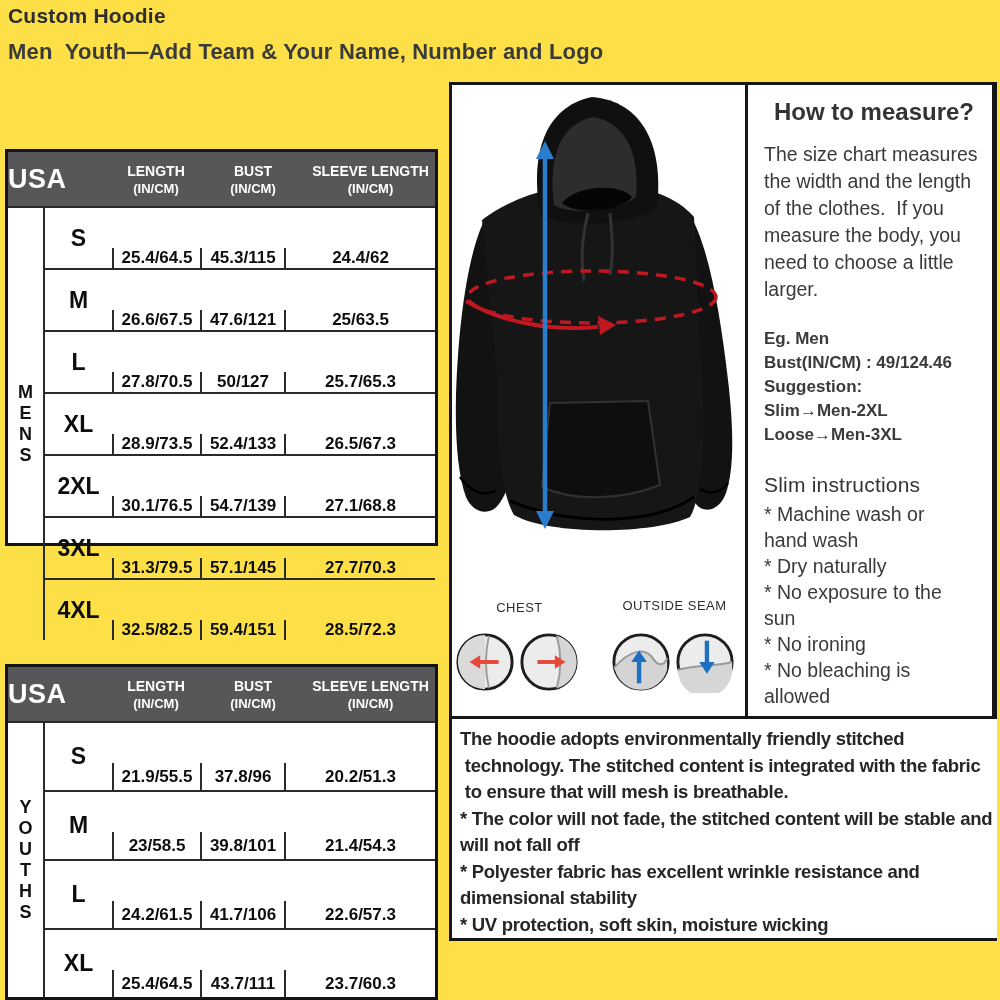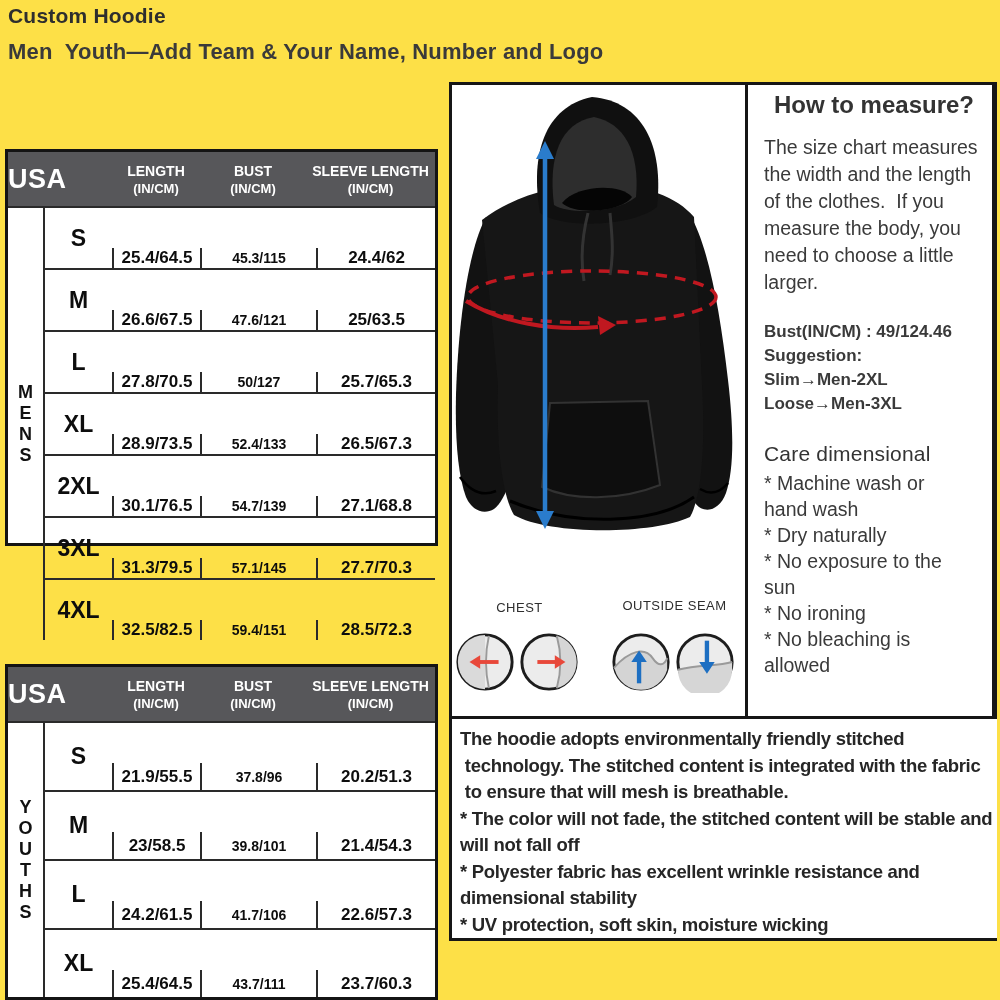--- a/index.html
+++ b/index.html
@@ -24,34 +24,34 @@
   .tbody { flex:1; display:flex; border-top:2px solid #2a2a2a; }
   .vlabel { width:37px; border-right:2px solid #2a2a2a; display:flex; align-items:center; justify-content:center; }
   .vlabel span { writing-mode:vertical-rl; text-orientation:upright; font-weight:bold; font-size:18px; letter-spacing:1px; color:#111; line-height:1; }
   .rows { flex:1; display:flex; flex-direction:column; }
   .trow { flex:1; display:flex; }
   .trow + .trow { border-top:2px solid #2a2a2a; }
   .c { display:flex; align-items:center; justify-content:center; font-weight:bold; color:#0d0d0d; }
   .c + .c { border-left:2px solid #2a2a2a;margin-top:40px; }
   .csize { width:67px; font-size:23px; }
   .clen { width:88px; font-size:17px; }
-  .cbust { width:116px; font-size:14px; }
+  .cbust { width:84px; font-size:17px; }
   .csleeve { flex:1; font-size:17px; }
 
   
   .mid { position:absolute; left:449px; top:82px; width:299px; height:637px; border:3px solid #161616; background:#fff; }
   .hoodie-svg { position:absolute; left:0; top:0; }
   .diag-label { position:absolute; font-size:13px; font-weight:normal; color:#2e2e2e; letter-spacing:.5px; text-align:center; }
   .chest-label { left:20px; top:515px; width:95px; }
   .seam-label { left:150px; top:513px; width:145px; }
   .mcirc { position:absolute; top:546px; }
   .mc1 { left:2px; } .mc2 { left:66px; } .mc3 { left:158px; } .mc4 { left:222px; }
 
   
-  .howto { position:absolute; left:748px; top:82px; width:249px; height:637px; border-top:3px solid #161616; border-bottom:3px solid #161616; border-right:5px solid #161616; background:#fff; padding:0 8px 0 16px; color:#3a3a3a; }
+  .howto { position:absolute; left:748px; top:82px; width:249px; height:637px; border-top:3px solid #161616; border-bottom:3px solid #161616; border-right:5px solid #161616; background:#fff; padding:7px 8px 0 16px; color:#3a3a3a; }
   .howto-title { margin-top:6px; text-align:center; font-size:24px; font-weight:bold; color:#333; }
   .howto-body { margin-top:15px; }
   .howto-body div { font-size:19.5px; line-height:27px; white-space:pre; }
   .example { margin-top:24px; }
   .example div { font-size:17px; font-weight:bold; line-height:24px; white-space:pre; }
   .care-title { margin-top:26px; font-size:21px; color:#333; letter-spacing:.2px; }
   .care-list { margin-top:4px; }
   .care-list div { font-size:19.5px; line-height:26px; white-space:pre; }
 
   
@@ -259,26 +259,27 @@
     <div class="howto-title">How to measure?</div>
     <div class="howto-body">
       <div>The size chart measures</div>
       <div>the width and the length</div>
       <div>of the clothes.  If you</div>
       <div>measure the body, you</div>
       <div>need to choose a little</div>
       <div>larger.</div>
     </div>
     <div class="example">
+      <div>Eg. Men</div>
       <div>Bust(IN/CM) : 49/124.46</div>
       <div>Suggestion:</div>
       <div>Slim→Men-2XL</div>
       <div>Loose→Men-3XL</div>
     </div>
-    <div class="care-title">Care dimensional</div>
+    <div class="care-title">Slim instructions</div>
     <div class="care-list">
       <div>* Machine wash or</div>
       <div>hand wash</div>
       <div>* Dry naturally</div>
       <div>* No exposure to the</div>
       <div>sun</div>
       <div>* No ironing</div>
       <div>* No bleaching is</div>
       <div>allowed</div>
     </div>

